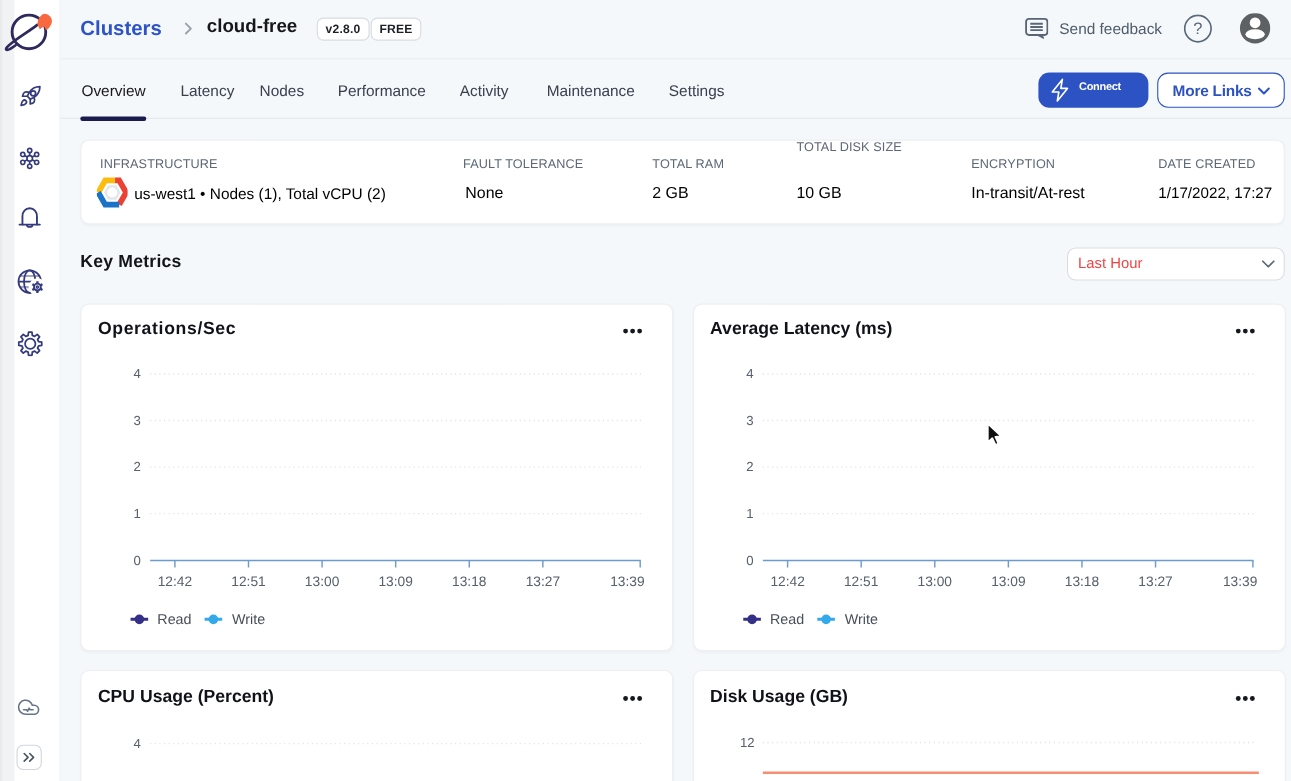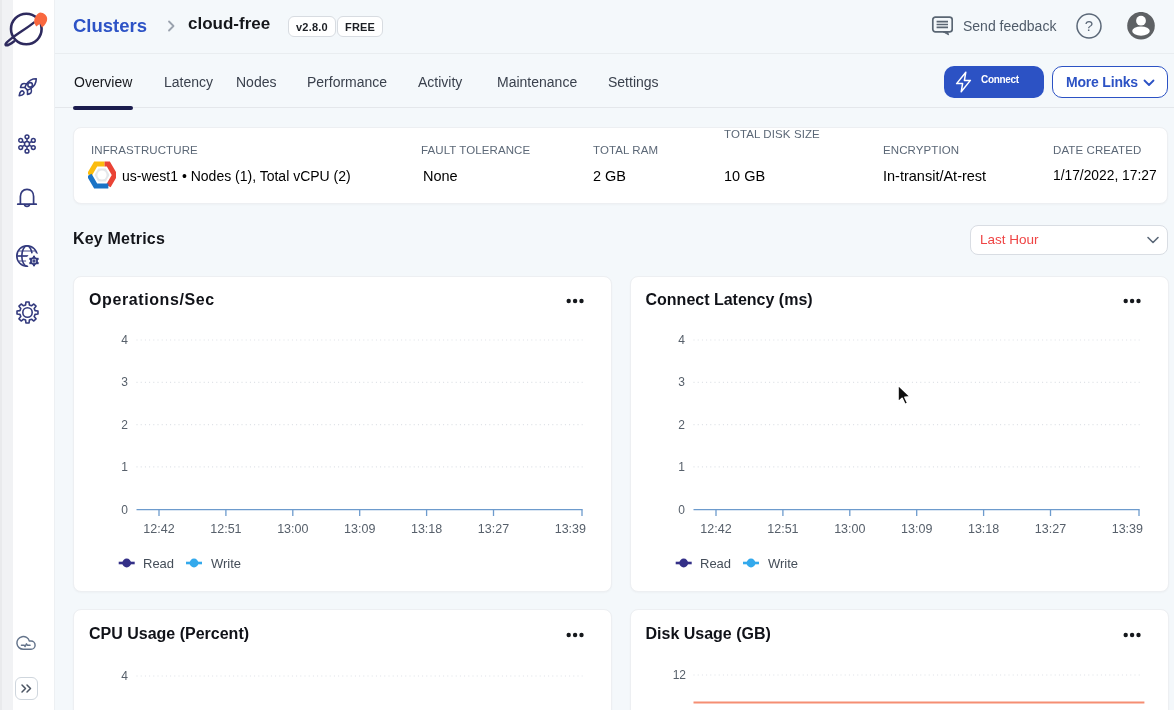--- a/index.html
+++ b/index.html
@@ -216,21 +216,21 @@
     <line x1="45.7" y1="287" x2="61.7" y2="287" stroke="#343088" stroke-width="2.6"></line>
     <circle cx="53.7" cy="287" r="4.4" fill="#343088"></circle>
     <text x="70" y="291.5" font-size="13" fill="#454e59">Read</text>
     <line x1="113" y1="287" x2="129" y2="287" stroke="#33a9ec" stroke-width="2.6"></line>
     <circle cx="121" cy="287" r="4.4" fill="#33a9ec"></circle>
     <text x="138" y="291.5" font-size="13" fill="#454e59">Write</text>
   </g>
 </svg>
 
 <div class="card" style="left:629.5px;top:276px;width:539px;height:316px;"></div>
-<div class="abs ctitle" style="left:645.5px;top:291px;">Connect Latency (ms)</div>
+<div class="abs ctitle" style="left:645.5px;top:291px;">Average Latency (ms)</div>
 <svg class="abs" style="left:629.5px;top:276px" width="539" height="316" viewBox="0 0 539 316" font-family="Liberation Sans,sans-serif">
   <g fill="#15181c">
       <circle cx="495.7" cy="25" r="2.2"></circle>
       <circle cx="502.1" cy="25" r="2.2"></circle>
       <circle cx="508.5" cy="25" r="2.2"></circle>
     </g>
   <g font-size="12" fill="#57606b" text-anchor="end">
     <text x="55" y="68">4</text>
       <text x="55" y="110.3">3</text>
       <text x="55" y="152.6">2</text>

